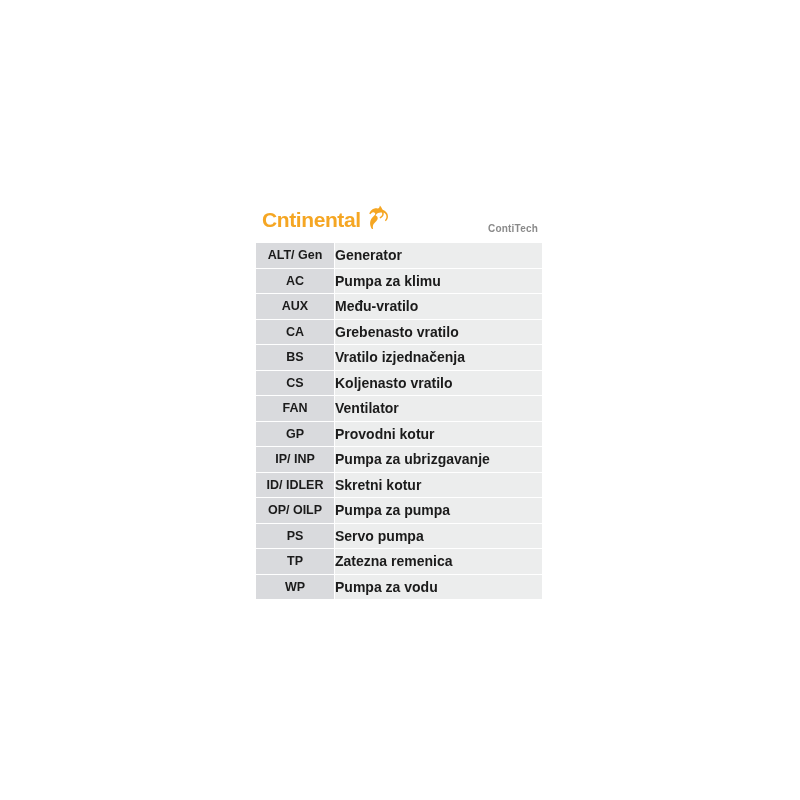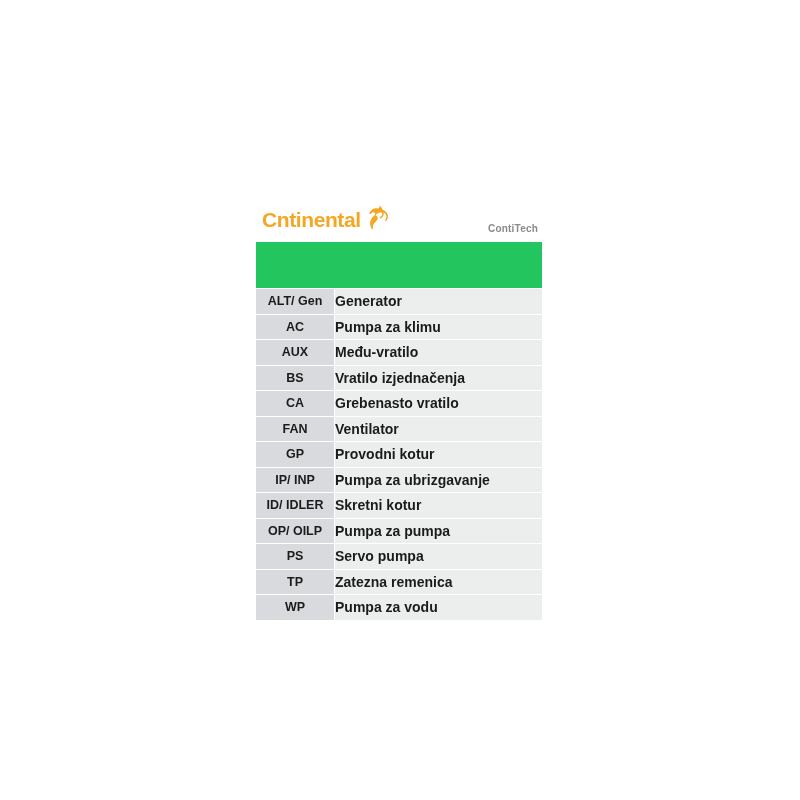--- a/index.html
+++ b/index.html
@@ -17,21 +17,21 @@
     height: 800px;
     background: #ffffff;
     overflow: hidden;
   }
 
   #legend-card {
     position: absolute;
     left: 256px;
     top: 196px;
     width: 286px;
-    background: #22c55e;
+    background: #4d7c0f;
   }
 
   
   #brand-header {
     position: relative;
     height: 46px;
     display: flex;
     align-items: center;
     background: #ffffff;
   }
@@ -66,21 +66,20 @@
     font-weight: bold;
     color: #8a8a8a;
     letter-spacing: 0.2px;
   }
 
   
   #legend-table {
     width: 100%;
     border-collapse: collapse;
     table-layout: fixed;
-    margin-top: 46px;
   }
 
   #legend-table tr {
     height: 25.5px;
   }
 
   #legend-table td {
     border-top: 1px solid #ffffff;
     border-bottom: 1px solid #ffffff;
     vertical-align: middle;
@@ -134,26 +133,30 @@
         </tr>
         <tr>
           <td class="abbr-cell">AC</td>
           <td class="desc-cell">Pumpa za klimu</td>
         </tr>
         <tr>
           <td class="abbr-cell">AUX</td>
           <td class="desc-cell">Među-vratilo</td>
         </tr>
         <tr>
+          <td class="abbr-cell">CA</td>
+          <td class="desc-cell">Grebenasto vratilo</td>
+        </tr>
+        <tr>
           <td class="abbr-cell">BS</td>
           <td class="desc-cell">Vratilo izjednačenja</td>
         </tr>
         <tr>
-          <td class="abbr-cell">CA</td>
-          <td class="desc-cell">Grebenasto vratilo</td>
+          <td class="abbr-cell">CS</td>
+          <td class="desc-cell">Koljenasto vratilo</td>
         </tr>
         <tr>
           <td class="abbr-cell">FAN</td>
           <td class="desc-cell">Ventilator</td>
         </tr>
         <tr>
           <td class="abbr-cell">GP</td>
           <td class="desc-cell">Provodni kotur</td>
         </tr>
         <tr>

